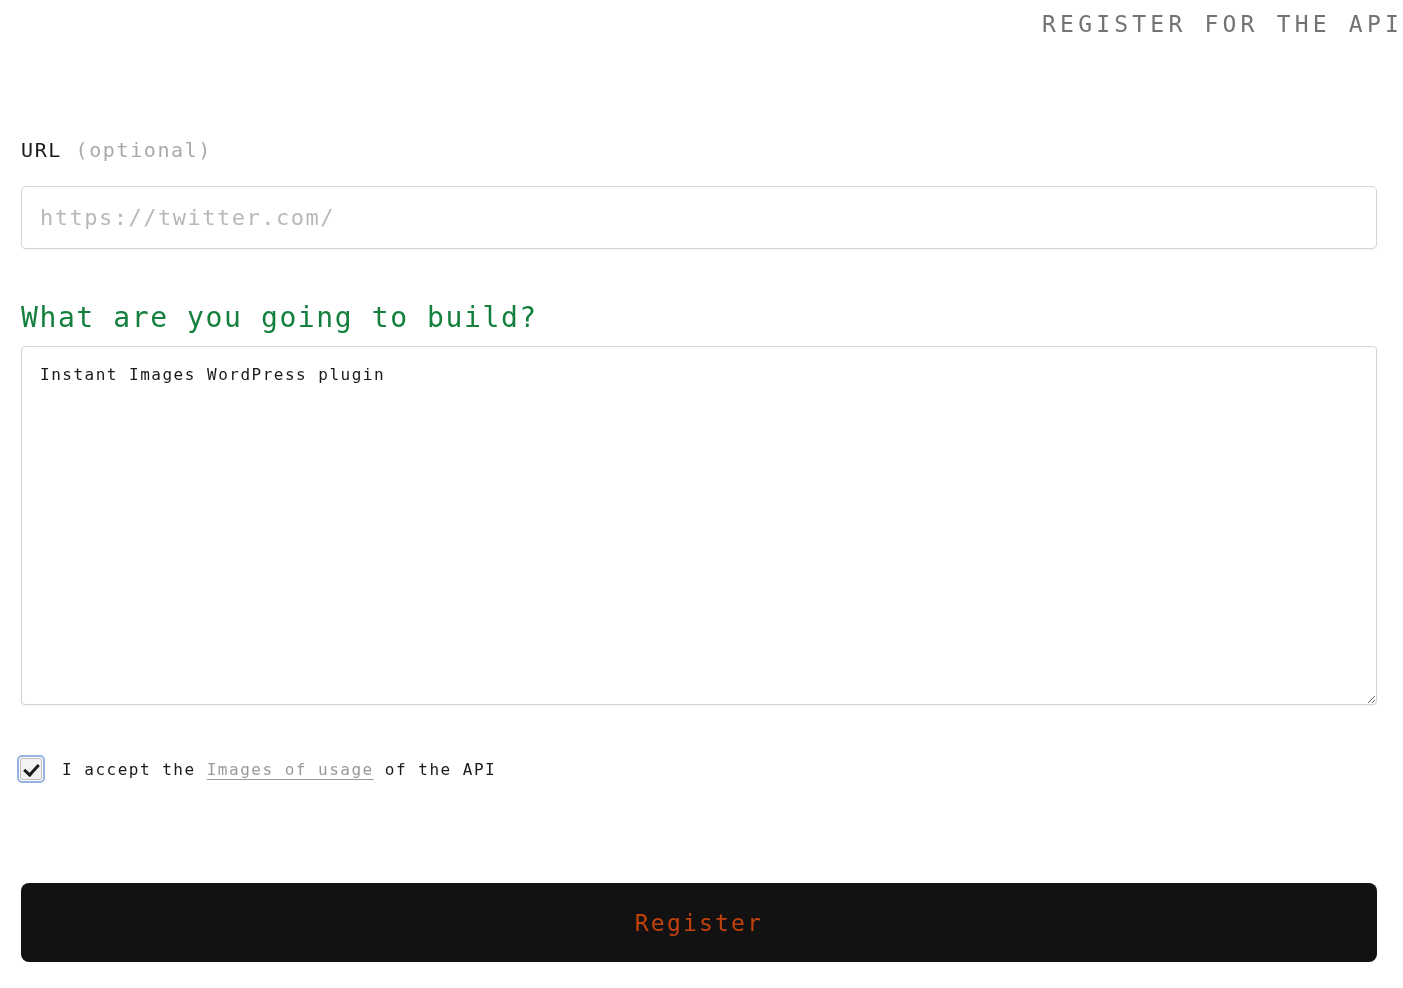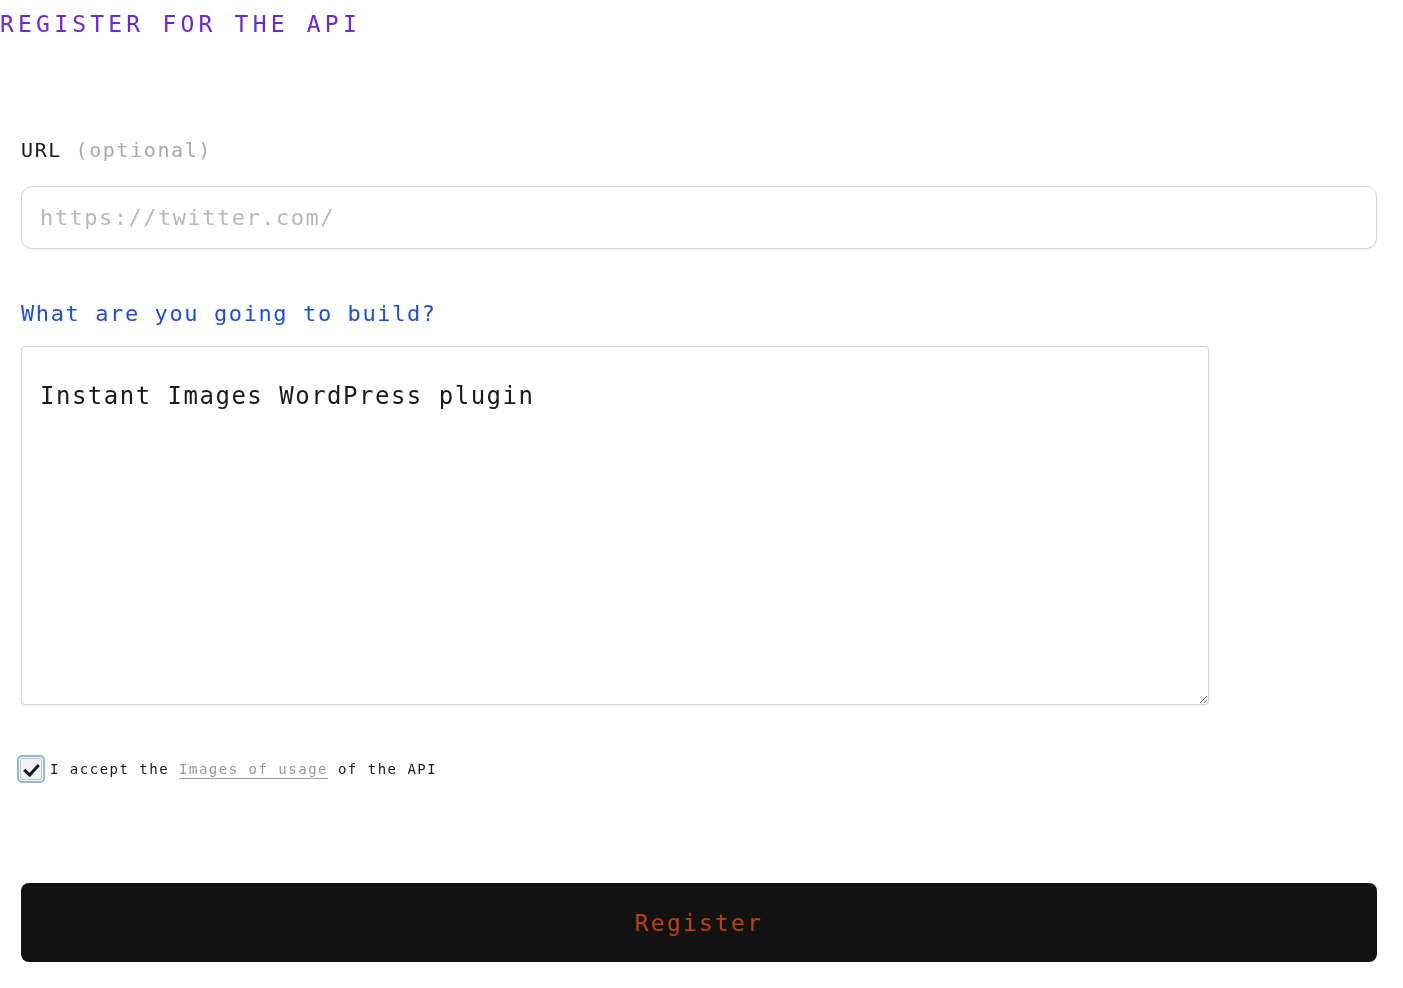--- a/index.html
+++ b/index.html
@@ -23,26 +23,26 @@
     width: 1403px;
     height: 988px;
     background: #ffffff;
   }
 
   .form-title {
     position: absolute;
     top: 11px;
     left: 0;
     width: 1403px;
-    text-align: left;
+    text-align: right;
     font-family: "DejaVu Sans Mono", "Liberation Mono", monospace;
     font-size: 23px;
     font-weight: 400;
     letter-spacing: 4.2px;
-    color: #6d28d9;
+    color: #737373;
     margin: 0;
     white-space: pre;
   }
 
   .field-url-label {
     position: absolute;
     left: 21px;
     top: 138px;
     font-size: 20px;
     letter-spacing: 1.6px;
@@ -53,60 +53,60 @@
     color: #a9a9a9;
   }
 
   .url-input {
     position: absolute;
     left: 21px;
     top: 186px;
     width: 1356px;
     height: 63px;
     border: 1px solid #d5d5d5;
-    border-radius: 11px;
+    border-radius: 5px;
     background: #ffffff;
     font-family: "DejaVu Sans Mono", "Liberation Mono", monospace;
     font-size: 22px;
     letter-spacing: 1.5px;
     color: #000000;
     padding: 0 18px;
     outline: none;
     box-shadow: 0 1px 2px rgba(0,0,0,0.06);
   }
   .url-input::placeholder {
     color: #b8b8b8;
     opacity: 1;
   }
 
   .field-build-label {
     position: absolute;
     left: 21px;
     top: 301px;
-    font-size: 22px;
+    font-size: 28px;
     letter-spacing: 1.6px;
-    color: #1d4ed8;
+    color: #15803d;
     white-space: pre;
   }
 
   .build-textarea {
     position: absolute;
     left: 21px;
     top: 346px;
-    width: 1188px;
+    width: 1356px;
     height: 359px;
     border: 1px solid #d5d5d5;
     border-radius: 4px;
     background: #ffffff;
     font-family: "DejaVu Sans Mono", "Liberation Mono", monospace;
-    font-size: 24px;
+    font-size: 16px;
     letter-spacing: 1.5px;
     line-height: 1.45;
     color: #1a1a1a;
-    padding: 32px 18px;
+    padding: 16px 18px;
     outline: none;
     resize: vertical;
     box-shadow: 0 1px 2px rgba(0,0,0,0.05);
   }
   .build-textarea::placeholder {
     color: #b8b8b8;
     opacity: 1;
   }
 
   .terms-row {
@@ -137,22 +137,22 @@
     position: absolute;
     left: 6px;
     top: 2px;
     width: 6px;
     height: 12px;
     border: solid #1b1b1b;
     border-width: 0 3px 3px 0;
     transform: rotate(42deg);
   }
   .terms-label {
-    margin-left: 8px;
-    font-size: 14px;
+    margin-left: 20px;
+    font-size: 16px;
     letter-spacing: 1.5px;
     color: #1a1a1a;
     white-space: pre;
     display: flex;
     align-items: baseline;
   }
   .terms-link {
     color: #9a9a9a;
     text-decoration: underline;
     text-underline-offset: 4px;

